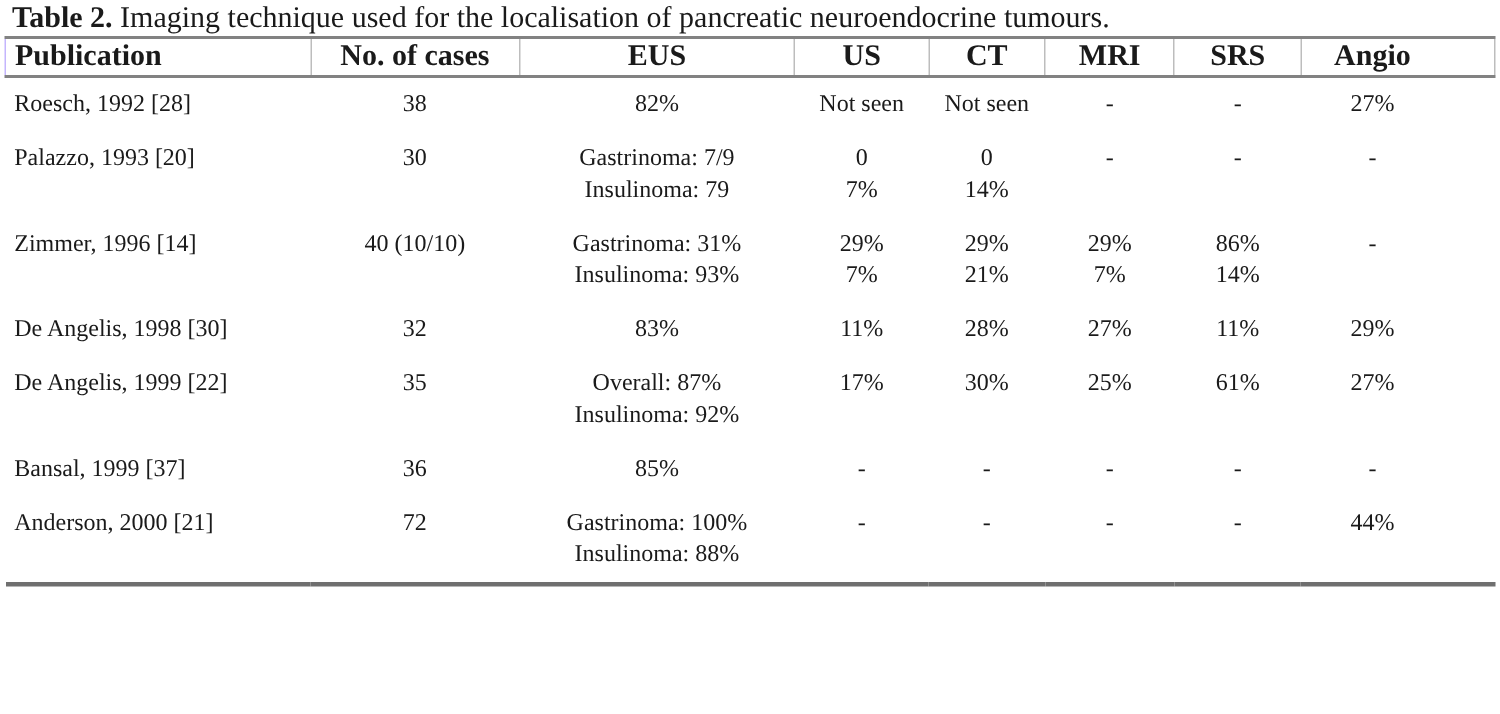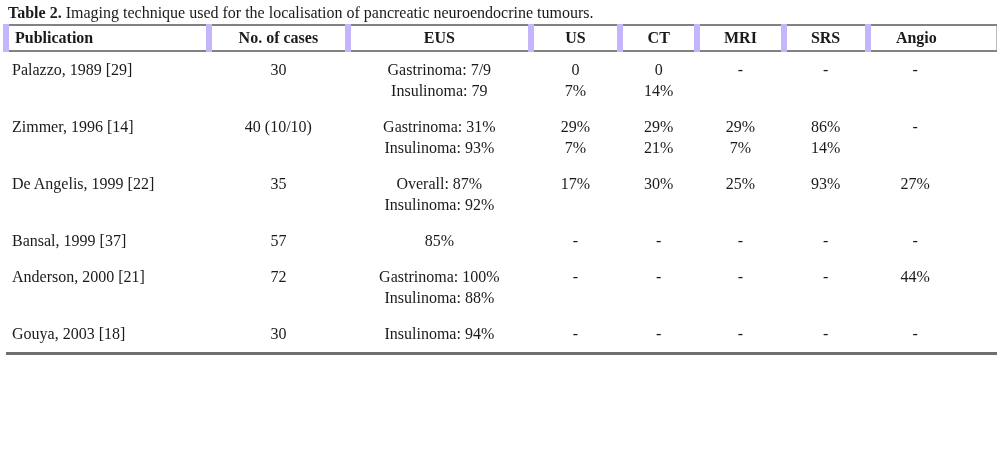--- a/index.html
+++ b/index.html
@@ -14,43 +14,43 @@
     -webkit-font-smoothing: antialiased;
   }
   .page {
     width: 1000px;
     height: 476px;
     box-sizing: border-box;
     padding: 3px 3px 0 3px;
     overflow: hidden;
   }
   .caption {
-    font-size: 16px;
+    font-size: 20px;
     line-height: 19px;
     margin: 0 0 0 5px;
     white-space: nowrap;
   }
   .caption .cap-label { font-weight: bold; }
   table.data-table {
     width: 994px;
     border-collapse: collapse;
     table-layout: fixed;
     margin-top: 2px;
   }
   thead tr {
     border-top: 2px solid #828282;
     border-bottom: 2px solid #828282;
   }
   th {
-    font-size: 16px;
+    font-size: 20px;
     font-weight: bold;
     line-height: 21px;
     padding: 1px 2px 2px 2px;
     text-align: center;
-    border-left: 6px solid #c4b5fd;
+    border-left: 1px solid #c4b5fd;
     border-right: 1px solid #bdbdbd;
     white-space: nowrap;
     overflow: hidden;
   }
   th.col-publication {
     text-align: left;
     padding-left: 6px;
   }
   tbody tr:last-child {
     border-bottom: 3px solid #6f6f6f;
@@ -100,21 +100,47 @@
         <th>US</th>
         <th>CT</th>
         <th>MRI</th>
         <th>SRS</th>
         <th class="col-angio">Angio</th>
       </tr>
     </thead>
     <tbody>
         <tr>
           <td class="cell-publication">
-            <div class="line">Palazzo, 1989 [29]</div>
+            <div class="line">Roesch, 1992 [28]</div>
+          </td>
+          <td class="cell-cases">
+            <div class="line">38</div>
+          </td>
+          <td class="cell-eus">
+            <div class="line">82%</div>
+          </td>
+          <td class="cell-us">
+            <div class="line">Not seen</div>
+          </td>
+          <td class="cell-ct">
+            <div class="line">Not seen</div>
+          </td>
+          <td class="cell-mri">
+            <div class="line">-</div>
+          </td>
+          <td class="cell-srs">
+            <div class="line">-</div>
+          </td>
+          <td class="cell-angio">
+            <div class="line">27%</div>
+          </td>
+        </tr>
+        <tr>
+          <td class="cell-publication">
+            <div class="line">Palazzo, 1993 [20]</div>
           </td>
           <td class="cell-cases">
             <div class="line">30</div>
           </td>
           <td class="cell-eus">
             <div class="line">Gastrinoma: 7/9</div>
             <div class="line">Insulinoma: 79</div>
           </td>
           <td class="cell-us">
             <div class="line">0</div>
@@ -160,51 +186,77 @@
           <td class="cell-srs">
             <div class="line">86%</div>
             <div class="line">14%</div>
           </td>
           <td class="cell-angio">
             <div class="line">-</div>
           </td>
         </tr>
         <tr>
           <td class="cell-publication">
+            <div class="line">De Angelis, 1998 [30]</div>
+          </td>
+          <td class="cell-cases">
+            <div class="line">32</div>
+          </td>
+          <td class="cell-eus">
+            <div class="line">83%</div>
+          </td>
+          <td class="cell-us">
+            <div class="line">11%</div>
+          </td>
+          <td class="cell-ct">
+            <div class="line">28%</div>
+          </td>
+          <td class="cell-mri">
+            <div class="line">27%</div>
+          </td>
+          <td class="cell-srs">
+            <div class="line">11%</div>
+          </td>
+          <td class="cell-angio">
+            <div class="line">29%</div>
+          </td>
+        </tr>
+        <tr>
+          <td class="cell-publication">
             <div class="line">De Angelis, 1999 [22]</div>
           </td>
           <td class="cell-cases">
             <div class="line">35</div>
           </td>
           <td class="cell-eus">
             <div class="line">Overall: 87%</div>
             <div class="line">Insulinoma: 92%</div>
           </td>
           <td class="cell-us">
             <div class="line">17%</div>
           </td>
           <td class="cell-ct">
             <div class="line">30%</div>
           </td>
           <td class="cell-mri">
             <div class="line">25%</div>
           </td>
           <td class="cell-srs">
-            <div class="line">93%</div>
+            <div class="line">61%</div>
           </td>
           <td class="cell-angio">
             <div class="line">27%</div>
           </td>
         </tr>
         <tr>
           <td class="cell-publication">
             <div class="line">Bansal, 1999 [37]</div>
           </td>
           <td class="cell-cases">
-            <div class="line">57</div>
+            <div class="line">36</div>
           </td>
           <td class="cell-eus">
             <div class="line">85%</div>
           </td>
           <td class="cell-us">
             <div class="line">-</div>
           </td>
           <td class="cell-ct">
             <div class="line">-</div>
           </td>
@@ -238,42 +290,16 @@
           <td class="cell-mri">
             <div class="line">-</div>
           </td>
           <td class="cell-srs">
             <div class="line">-</div>
           </td>
           <td class="cell-angio">
             <div class="line">44%</div>
           </td>
         </tr>
-        <tr>
-          <td class="cell-publication">
-            <div class="line">Gouya, 2003 [18]</div>
-          </td>
-          <td class="cell-cases">
-            <div class="line">30</div>
-          </td>
-          <td class="cell-eus">
-            <div class="line">Insulinoma: 94%</div>
-          </td>
-          <td class="cell-us">
-            <div class="line">-</div>
-          </td>
-          <td class="cell-ct">
-            <div class="line">-</div>
-          </td>
-          <td class="cell-mri">
-            <div class="line">-</div>
-          </td>
-          <td class="cell-srs">
-            <div class="line">-</div>
-          </td>
-          <td class="cell-angio">
-            <div class="line">-</div>
-          </td>
-        </tr>
       </tbody>
   </table>
 
 </div>
 
 </body></html>

